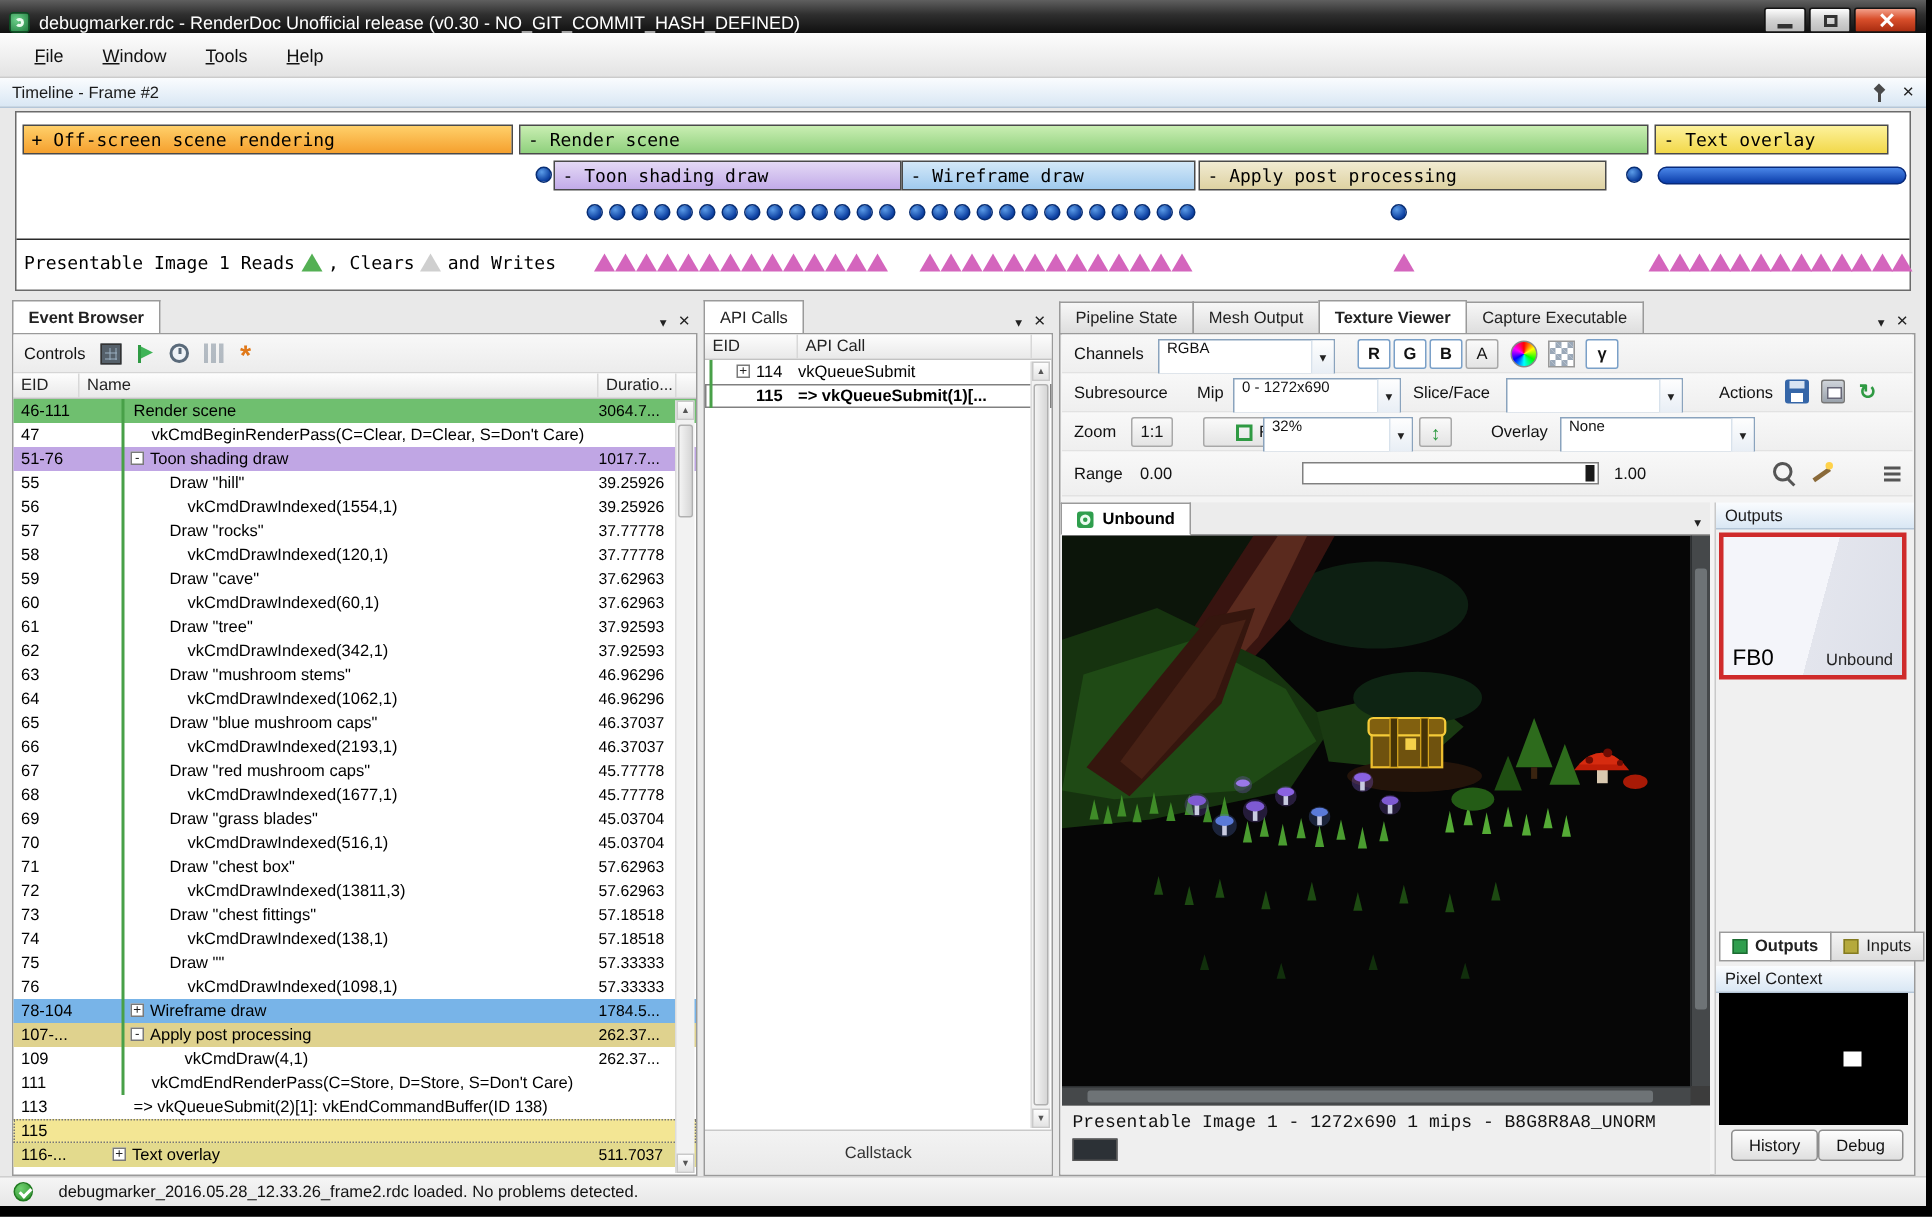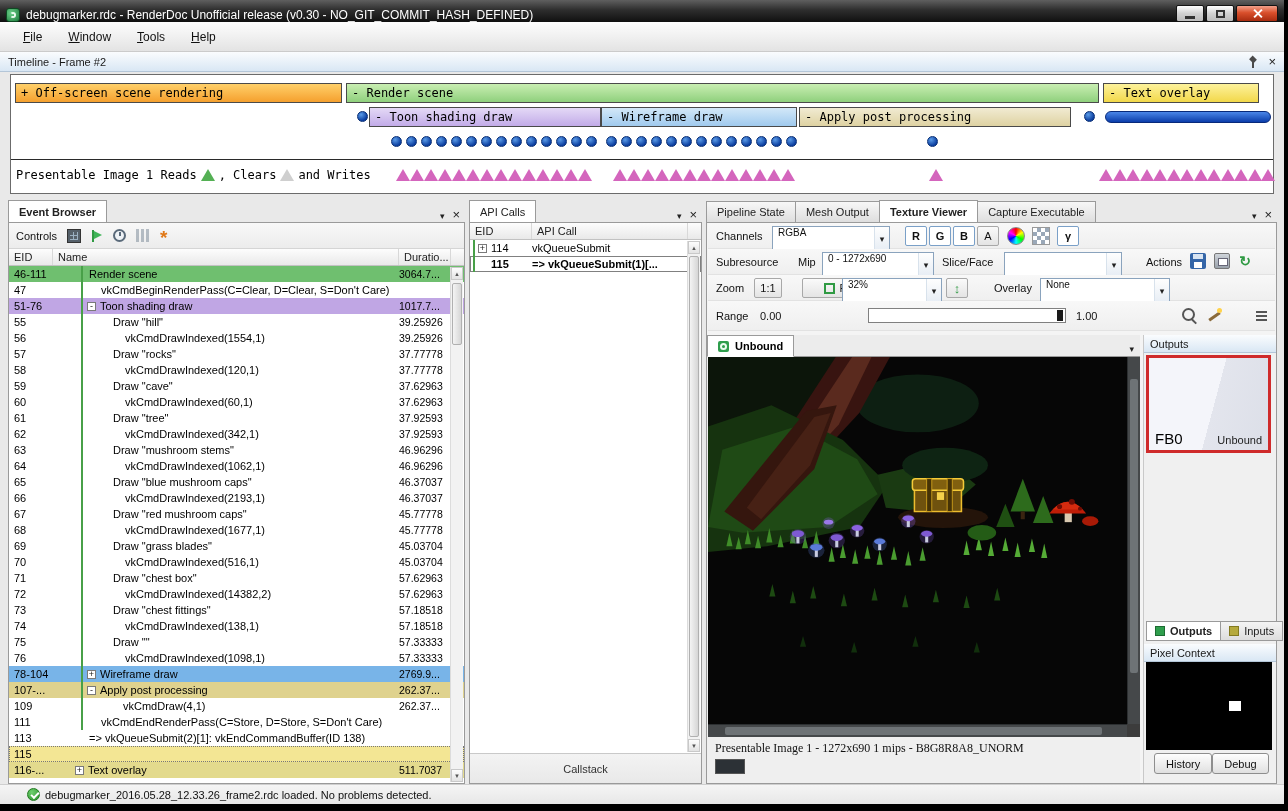--- a/index.html
+++ b/index.html
@@ -94,21 +94,21 @@
   .vscroll{position:absolute;top:44px;right:1px;bottom:1px;width:13px;background:#f2f2f2;border-left:1px solid #dcdcdc}
   .vscroll .arr{position:absolute;left:0;right:0;height:13px;display:flex;align-items:center;justify-content:center;background:linear-gradient(#fdfdfd,#e3e3e3);border:1px solid #c9c9c9}
   .arr-up{top:0}.arr-dn{bottom:0}
   .arr-up::before{content:"▲";font-size:6px;color:#555}
   .arr-dn::before{content:"▼";font-size:6px;color:#555}
   .vthumb{position:absolute;left:1px;right:1px;border:1px solid #b0b0b0;background:linear-gradient(90deg,#f4f4f4,#d6d6d6);border-radius:2px}
 
   
   .arow{display:flex;height:16px;line-height:16px;font-size:11px;position:relative;color:#000;white-space:nowrap}
   .arow::before{content:"";position:absolute;left:3px;top:0;bottom:0;width:2px;background:#48a048}
-  .a-eid{width:62px;padding-left:8px;flex-shrink:0}
+  .a-eid{width:62px;padding-left:21px;flex-shrink:0}
   .a-call{flex:1;overflow:hidden}
   .arow.sel{font-weight:bold;outline:1px solid #808080;outline-offset:-1px}
   .callstack-bar{position:absolute;left:0;right:0;bottom:0;height:30px;background:linear-gradient(#f3f3f3,#e9e9e9);border-top:1px solid #c9c9c9;display:flex;align-items:center;justify-content:center;font-size:11px;color:#333}
 
   
   .lbl{position:absolute;font-size:11px;color:#111;line-height:20px;white-space:nowrap}
   .combo{position:absolute;height:24px;background:#fff;border:1px solid #8aa3bd;font-size:10px;display:flex;align-items:flex-start;padding:0 0 0 5px;color:#111}
   .combo .ar{margin-left:auto;width:15px;height:100%;display:flex;align-items:center;justify-content:center;border-left:1px solid #d8e2ec;background:linear-gradient(#fefefe,#e8eef5)}
   .tbtn{position:absolute;height:20px;display:flex;align-items:center;justify-content:center;font-size:11px;border:1px solid #7aa0c8;background:#fff;border-radius:2px;color:#111;font-weight:bold}
   .tbtn.flat{border-color:#a8a8a8;background:linear-gradient(#fafafa,#e4e4e4);font-weight:normal}
@@ -140,42 +140,42 @@
   .tex-tab{height:22px;margin-bottom:-1px;padding:0 10px;background:#fff;border:1px solid #9a9a9a;border-bottom:1px solid #fff;display:flex;align-items:center;gap:6px;font-size:11px;font-weight:bold}
   .icon-rd{width:11px;height:11px;border-radius:2px;background:#2f9e4d;position:relative}
   .icon-rd::after{content:"";position:absolute;inset:2px;border:2px solid #eafbef;border-radius:50%}
   .tab-drop{margin-left:auto;padding:0 6px}
   .tv-view{position:absolute;left:1px;right:0;top:22px;height:380px;background:#3c3c3c;overflow:hidden}
   .tv-view svg{position:absolute;left:0;top:0;width:calc(100% - 13px);height:calc(100% - 13px)}
   .dk-scroll-v{position:absolute;right:0;top:0;bottom:13px;width:13px;background:#45484a;border-left:1px solid #2c2f31}
   .dk-thumb-v{position:absolute;left:2px;right:2px;top:6%;height:80%;background:#6e7376;border-radius:2px}
   .dk-scroll-h{position:absolute;left:0;right:13px;bottom:0;height:13px;background:#45484a;border-top:1px solid #2c2f31}
   .dk-thumb-h{position:absolute;top:2px;bottom:2px;left:4%;width:90%;background:#6e7376;border-radius:2px}
-  .tv-status{position:absolute;left:8px;top:406px;font-family:Liberation Serif, serif;font-size:12px;color:#111;white-space:nowrap}
+  .tv-status{position:absolute;left:8px;top:406px;font-family:Liberation Mono, monospace;font-size:12px;color:#111;white-space:nowrap}
   .tv-swatch{position:absolute;left:8px;top:424px;width:30px;height:15px;background:#2c3136;border:1px solid #555}
 
   .tv-sidebar{position:absolute;left:436px;right:0;top:112px;bottom:0;background:#f0f0f0;border-left:1px solid #c9c9c9}
   .dock-hd{position:absolute;left:0;right:0;height:18px;background:linear-gradient(#fafcfe,#d9e7f4);border-bottom:1px solid #b4c6d8;font-size:11px;display:flex;align-items:center;padding:0 6px;color:#1a1a1a}
   .fb0{position:absolute;left:2px;right:5px;top:20px;height:98px;border:3px solid #cf2b2b;background:linear-gradient(105deg,#f4f5fa 0%,#f4f5fa 54%,#e3e5ed 54%,#dcdfe8 100%);position:absolute}
   .fb0-labels{position:absolute;left:6px;right:6px;bottom:3px;display:flex;align-items:baseline}
   .fb0-name{font-size:15px;font-weight:normal;color:#000}
   .fb0-status{margin-left:auto;font-size:11px;color:#222}
   .oi-tabs{position:absolute;left:2px;top:286px;display:flex}
   .oi-tab{height:20px;padding:0 8px;font-size:11px;display:flex;align-items:center;gap:5px;border:1px solid #9a9a9a;background:linear-gradient(#f4f4f4,#ddd);margin-right:-1px;color:#222}
   .oi-tab.active{background:#fff;font-weight:bold}
   .oi-green{width:10px;height:10px;background:#2f9e4d;border:1px solid #1d6b32}
   .oi-yellow{width:10px;height:10px;background:#b5a93c;border:1px solid #837a20}
   .pc-hd{top:309px}
   .pc-box{position:absolute;left:2px;right:4px;top:327px;height:88px;background:#000;position:absolute}
   .px-marker{position:absolute;left:66%;top:44%;width:12px;height:10px;background:#fff}
   .hd-btns{position:absolute;left:0;right:0;top:418px;display:flex;justify-content:space-between;padding:0 10px}
   .btn{height:21px;padding:0 11px;font-size:11px;background:linear-gradient(#fefefe,#e0e0e0);border:1px solid #8e8e8e;border-radius:3px;display:inline-flex;align-items:center;color:#111}
 
   
-  .statusbar{position:absolute;left:0;top:784px;right:0;height:20px;background:linear-gradient(#f5f5f5,#e7e7e7);border-top:1px solid #cfcfcf;display:flex;align-items:center;gap:5px;padding-left:27px;font-size:11px;color:#111}
+  .statusbar{position:absolute;left:0;top:784px;right:0;height:20px;background:linear-gradient(#f5f5f5,#e7e7e7);border-top:1px solid #cfcfcf;display:flex;align-items:center;gap:17px;padding-left:9px;font-size:11px;color:#111}
   .ok-icon{width:13px;height:13px;border-radius:50%;background:radial-gradient(circle at 35% 30%,#6fd06f,#2a8f2a);border:1px solid #1f7a1f;position:relative;flex-shrink:0}
   .ok-icon::after{content:"";position:absolute;left:2.5px;top:3px;width:6px;height:3px;border-left:2px solid #fff;border-bottom:2px solid #fff;transform:rotate(-45deg)}
 </style>
 </head>
 <body>
 
 <div class="window">
 
   <div class="titlebar">
     <span class="app-icon"></span>
@@ -439,21 +439,21 @@
             <div class="sb-gap"></div>
           </div>
           <div class="erow inpass">
             <div class="c-eid">71</div>
             <div class="c-name" style="padding-left: 60px;"><span>Draw "chest box"</span></div>
             <div class="c-dur">57.62963</div>
             <div class="sb-gap"></div>
           </div>
           <div class="erow inpass">
             <div class="c-eid">72</div>
-            <div class="c-name" style="padding-left: 72px;"><span>vkCmdDrawIndexed(14382,2)</span></div>
+            <div class="c-name" style="padding-left: 72px;"><span>vkCmdDrawIndexed(13811,3)</span></div>
             <div class="c-dur">57.62963</div>
             <div class="sb-gap"></div>
           </div>
           <div class="erow inpass">
             <div class="c-eid">73</div>
             <div class="c-name" style="padding-left: 60px;"><span>Draw "chest fittings"</span></div>
             <div class="c-dur">57.18518</div>
             <div class="sb-gap"></div>
           </div>
           <div class="erow inpass">
@@ -470,21 +470,21 @@
           </div>
           <div class="erow inpass">
             <div class="c-eid">76</div>
             <div class="c-name" style="padding-left: 72px;"><span>vkCmdDrawIndexed(1098,1)</span></div>
             <div class="c-dur">57.33333</div>
             <div class="sb-gap"></div>
           </div>
           <div class="erow bg-blue inpass">
             <div class="c-eid">78-104</div>
             <div class="c-name" style="padding-left: 34px;"><span class="expander">+</span><span>Wireframe draw</span></div>
-            <div class="c-dur">2769.9...</div>
+            <div class="c-dur">1784.5...</div>
             <div class="sb-gap"></div>
           </div>
           <div class="erow bg-tan inpass">
             <div class="c-eid">107-...</div>
             <div class="c-name" style="padding-left: 34px;"><span class="expander">-</span><span>Apply post processing</span></div>
             <div class="c-dur">262.37...</div>
             <div class="sb-gap"></div>
           </div>
           <div class="erow inpass">
             <div class="c-eid">109</div>

